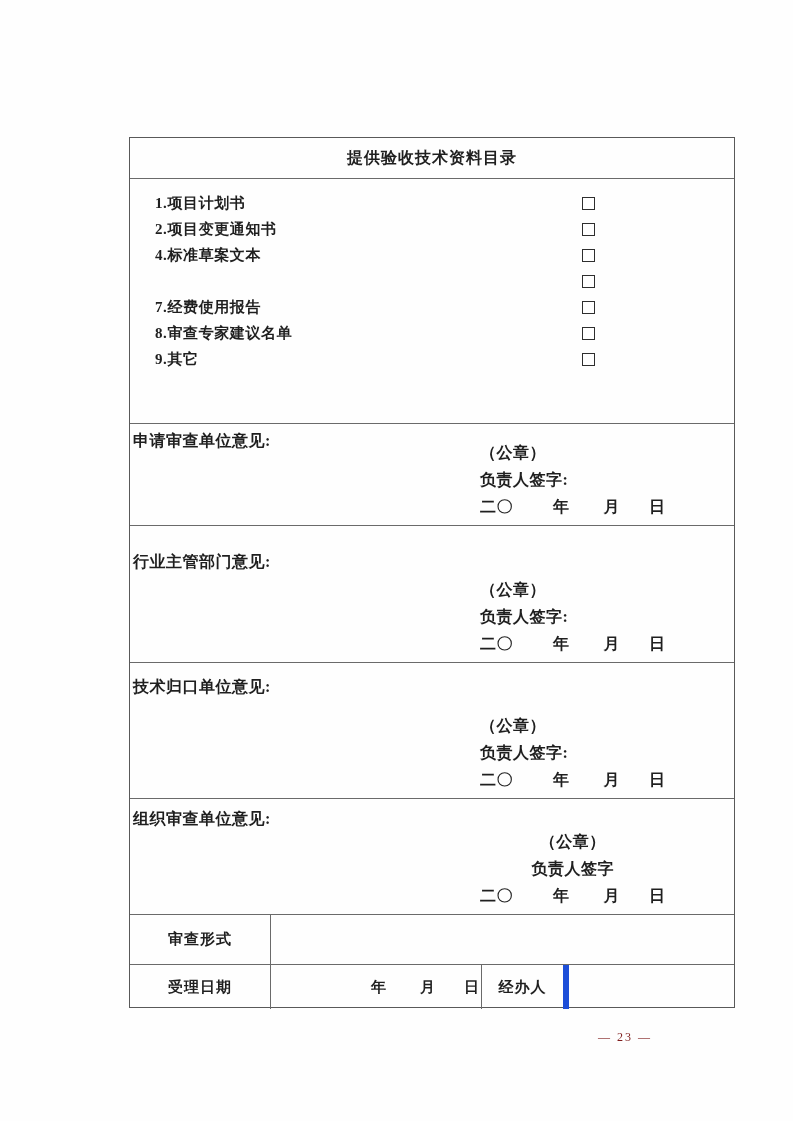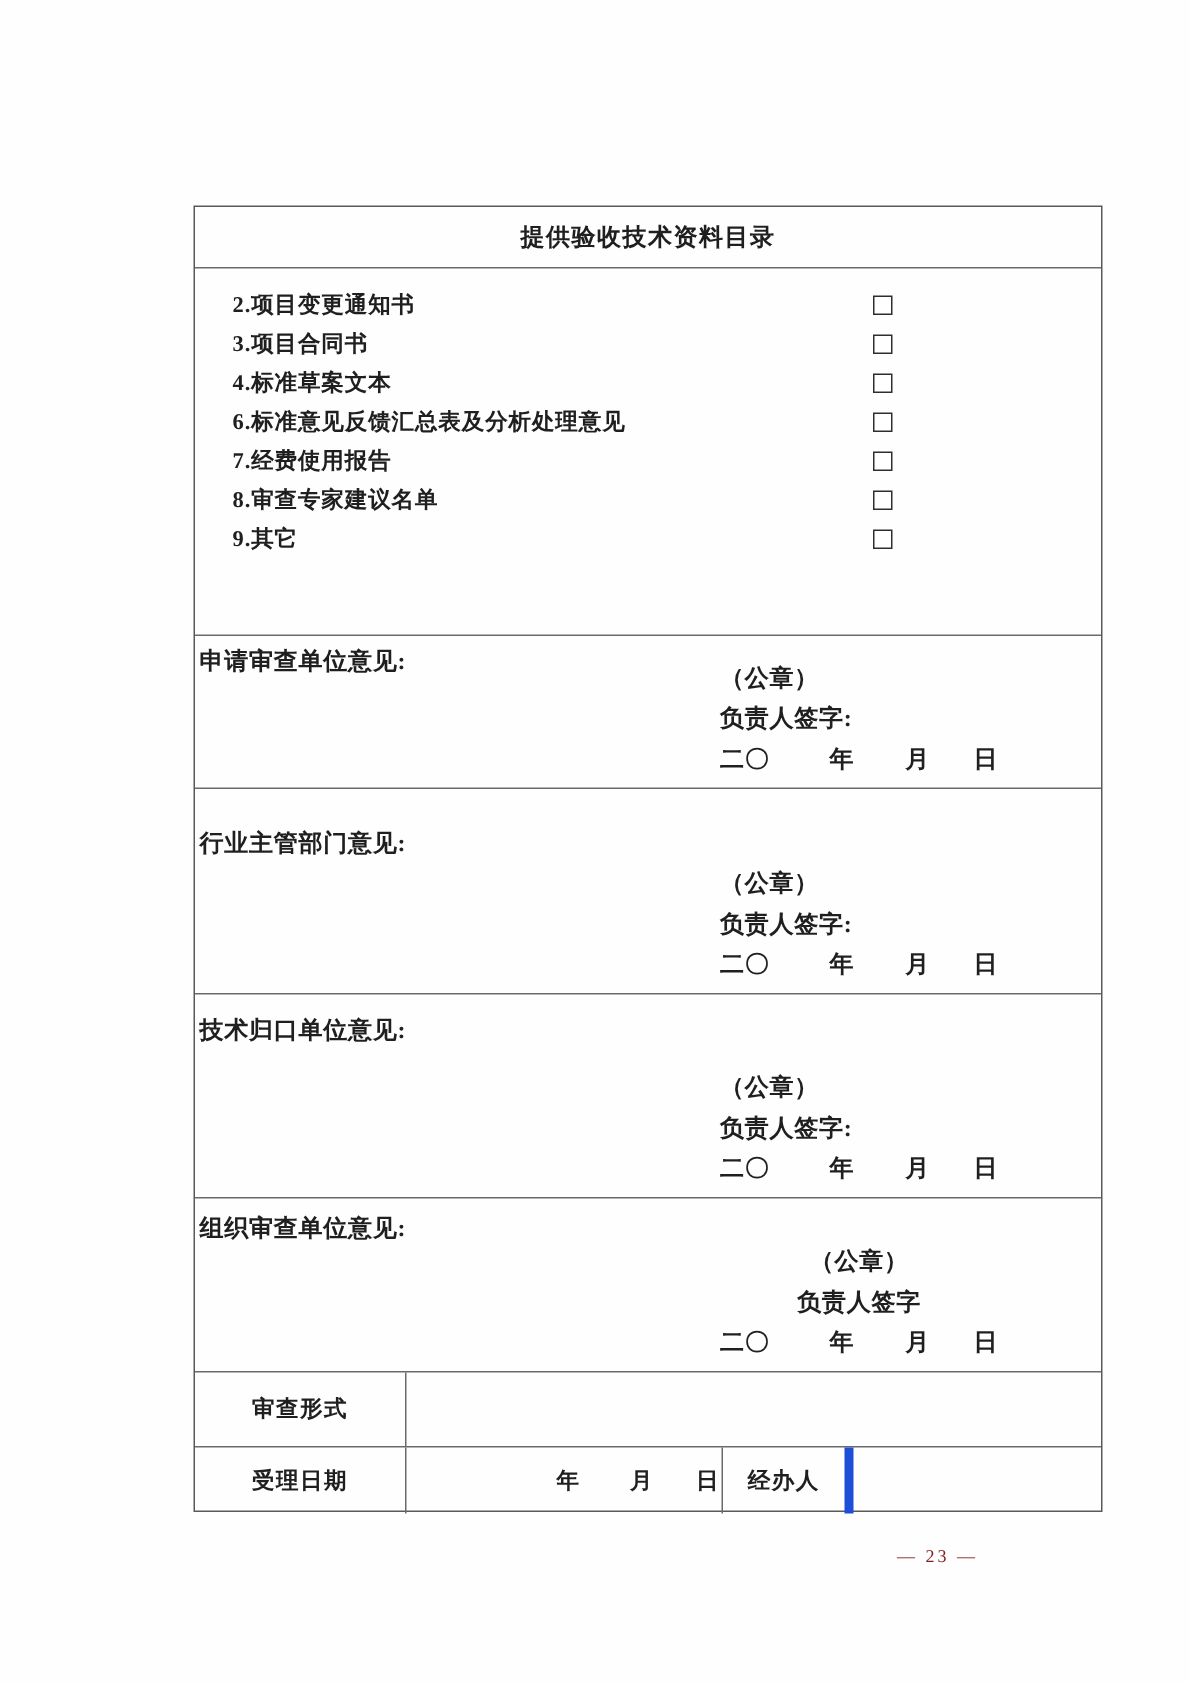--- a/index.html
+++ b/index.html
@@ -78,33 +78,32 @@
 <body>
 
 <div class="form-table">
 
   <div class="row title-row">
     <span>提供验收技术资料目录</span>
   </div>
 
   <div class="row checklist">
     <div class="check-item">
-      <span>2.项目变更通知书</span>
+      <span>1.项目计划书</span>
       <span class="checkbox"></span>
     </div>
     <div class="check-item">
-      <span>3.项目合同书</span>
+      <span>2.项目变更通知书</span>
       <span class="checkbox"></span>
     </div>
     <div class="check-item">
       <span>4.标准草案文本</span>
       <span class="checkbox"></span>
     </div>
     <div class="check-item">
-      <span>6.标准意见反馈汇总表及分析处理意见</span>
       <span class="checkbox"></span>
     </div>
     <div class="check-item">
       <span>7.经费使用报告</span>
       <span class="checkbox"></span>
     </div>
     <div class="check-item">
       <span>8.审查专家建议名单</span>
       <span class="checkbox"></span>
     </div>

